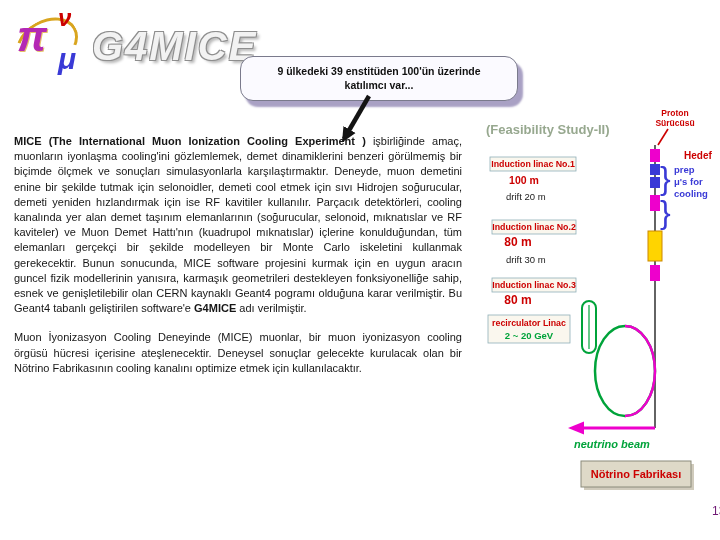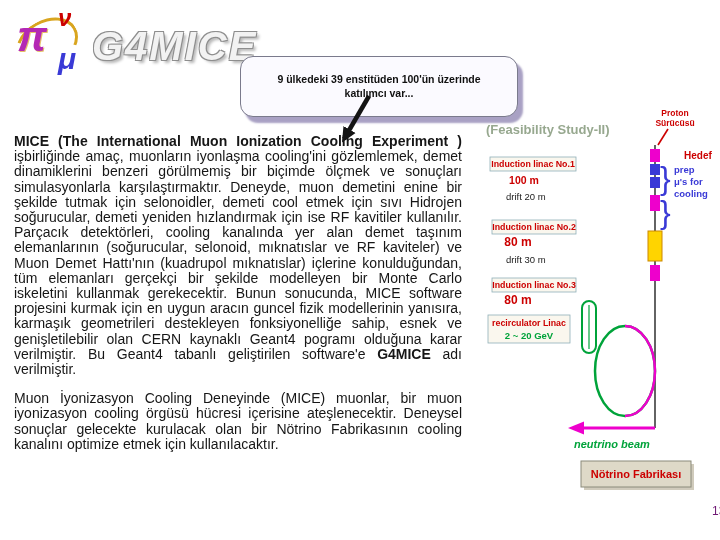--- a/index.html
+++ b/index.html
@@ -26,26 +26,26 @@
   .brand { position:absolute; left:92px; top:24px; font-size:40px; font-weight:bold;
     font-style:italic; letter-spacing:2px; color:#f2f2f2;
     text-shadow:-1px -1px 0 #8e8e8e, 1px -1px 0 #8e8e8e, -1px 1px 0 #8e8e8e,
                  1px 1px 0 #8e8e8e, 3px 3px 3px #b8b8b8; }
 
   
   .callout { position:absolute; left:240px; top:56px; width:278px; min-height:40px;
     background:#fbfaff; border:1px solid #7a7a8c; border-radius:13px;
     box-shadow:5px 6px 2px var(--callout_shadow,#a9a1c4);
     display:flex; align-items:center; justify-content:center; text-align:center;
-    padding:16px 18px; font-size:10.5px; font-weight:bold; line-height:1.3; color:#101010; }
+    padding:8px 18px; font-size:10.5px; font-weight:bold; line-height:1.3; color:#101010; }
   .callout-arrow { position:absolute; left:327px; top:93px; }
 
   
   .bodytext { position:absolute; left:14px; top:134px; width:448px; color:#161616;
-    font-size:14px; line-height:15.2px; text-align:justify; }
+    font-size:11px; line-height:15.2px; text-align:justify; }
   .bodytext p { margin:0; }
   .bodytext p + p { margin-top:14px; }
 
   .pagenum { position:absolute; left:688px; top:504px; font-size:12px; color:#701a75;margin-left:24px; }
 
   
   .diagram { position:absolute; left:462px; top:103px; }
   .diagram text { font-family:"Liberation Sans","DejaVu Sans",sans-serif; }
   .dg-title   { fill:var(--olive_title,#97a88f); font-size:13px; font-weight:bold; }
   .dg-red-s   { fill:var(--red,#cc0000); font-size:8.5px; font-weight:bold; }

